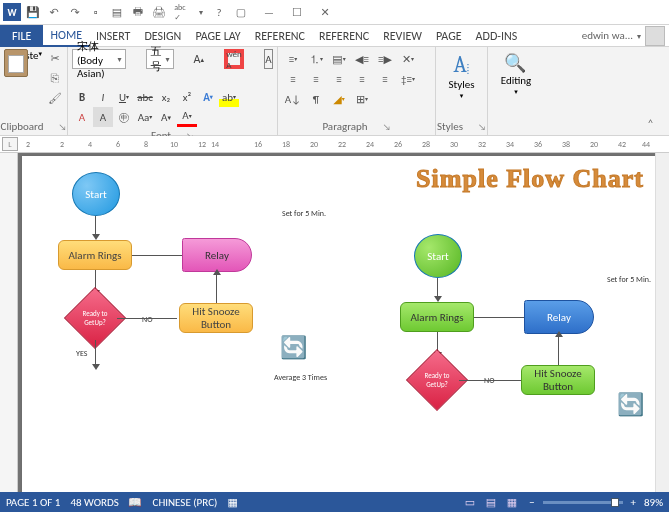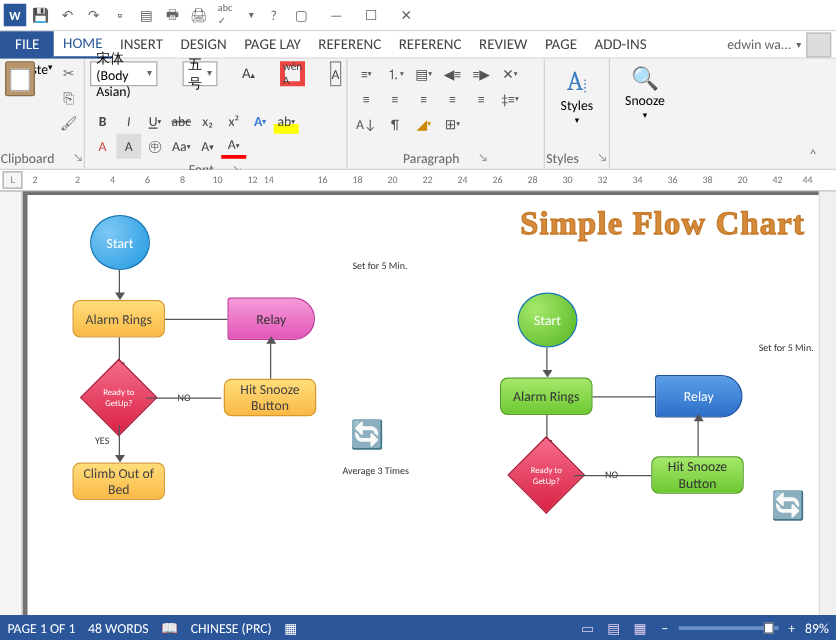--- a/index.html
+++ b/index.html
@@ -226,21 +226,21 @@
     </div>
     <div class="rgroup-label">
         <span>Styles</span>
         <span class="launcher">↘</span>
       </div>
   </div>
 
   <div class="rgroup" style="width:56px;border-right:none">
     <div class="styles-area">
       <div style="font-size:18px">🔍</div>
-      <div>Snooze</div>
+      <div>Editing</div>
       <span style="font-size:7px">▾</span>
     </div>
     <div class="rgroup-label"></div>
   </div>
   <div class="collapse-btn">^</div>
 </div>
 
 <div class="ruler-h">
   <div class="ruler-corner">L</div>
   <div class="ruler-scale">
@@ -296,23 +296,20 @@
     <div class="small-txt" style="left:120px;top:158px">NO</div>
     <div class="arrow" style="left:95px;top:162px;width:60px;height:1px"></div>
     <div class="node process-y" style="left:157px;top:147px">
         <span>Hit Snooze Button</span>
       </div>
     <div class="arrow" style="left:194px;top:116px;width:1px;height:31px"></div>
       <div class="arrow-head" style="left:191px;top:113px;border-left:4px solid transparent;border-right:4px solid transparent;border-bottom:6px solid #555"></div>
     <div class="small-txt" style="left:54px;top:192px">YES</div>
     <div class="arrow" style="left:73px;top:184px;width:1px;height:26px"></div>
       <div class="arrow-head" style="left:70px;top:208px;border-left:4px solid transparent;border-right:4px solid transparent;border-top:6px solid #555"></div>
-    <div class="node process-y" style="left:36px;top:214px">
-        <span>Climb Out of Bed</span>
-      </div>
     <div class="small-txt" style="left:260px;top:52px">Set for 5 Min.</div>
     <div class="small-txt" style="left:252px;top:216px">Average 3 Times</div>
     <div class="refresh-ico" style="left:258px;top:178px">🔄</div>
 
     <div class="node start-node" style="left:392px;top:78px;background:radial-gradient(circle at 30% 30%,#a5e86b,#55b522)">
         <span>Start</span>
       </div>
     <div class="arrow" style="left:415px;top:122px;width:1px;height:20px"></div>
       <div class="arrow-head" style="left:412px;top:140px;border-left:4px solid transparent;border-right:4px solid transparent;border-top:6px solid #555"></div>
     <div class="node process-g" style="left:378px;top:146px">

